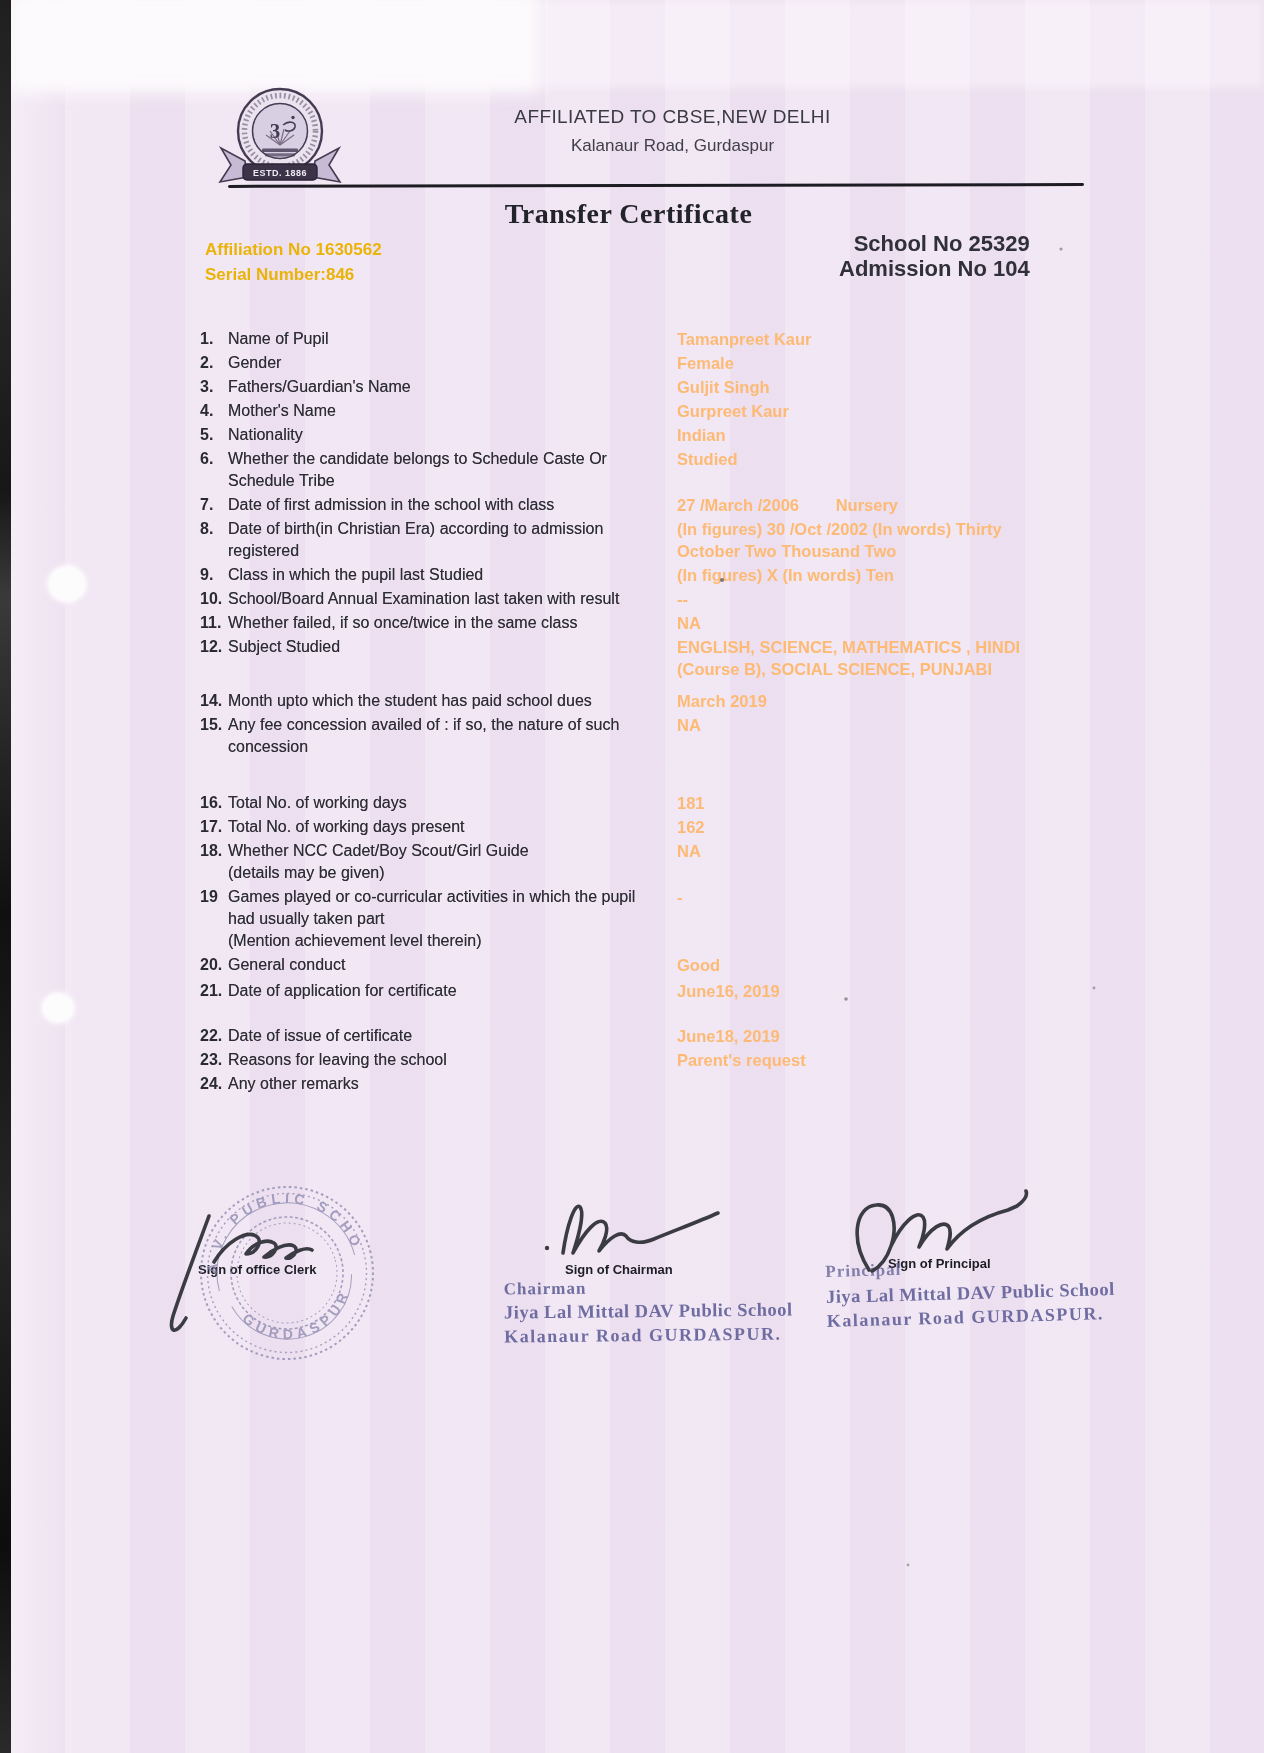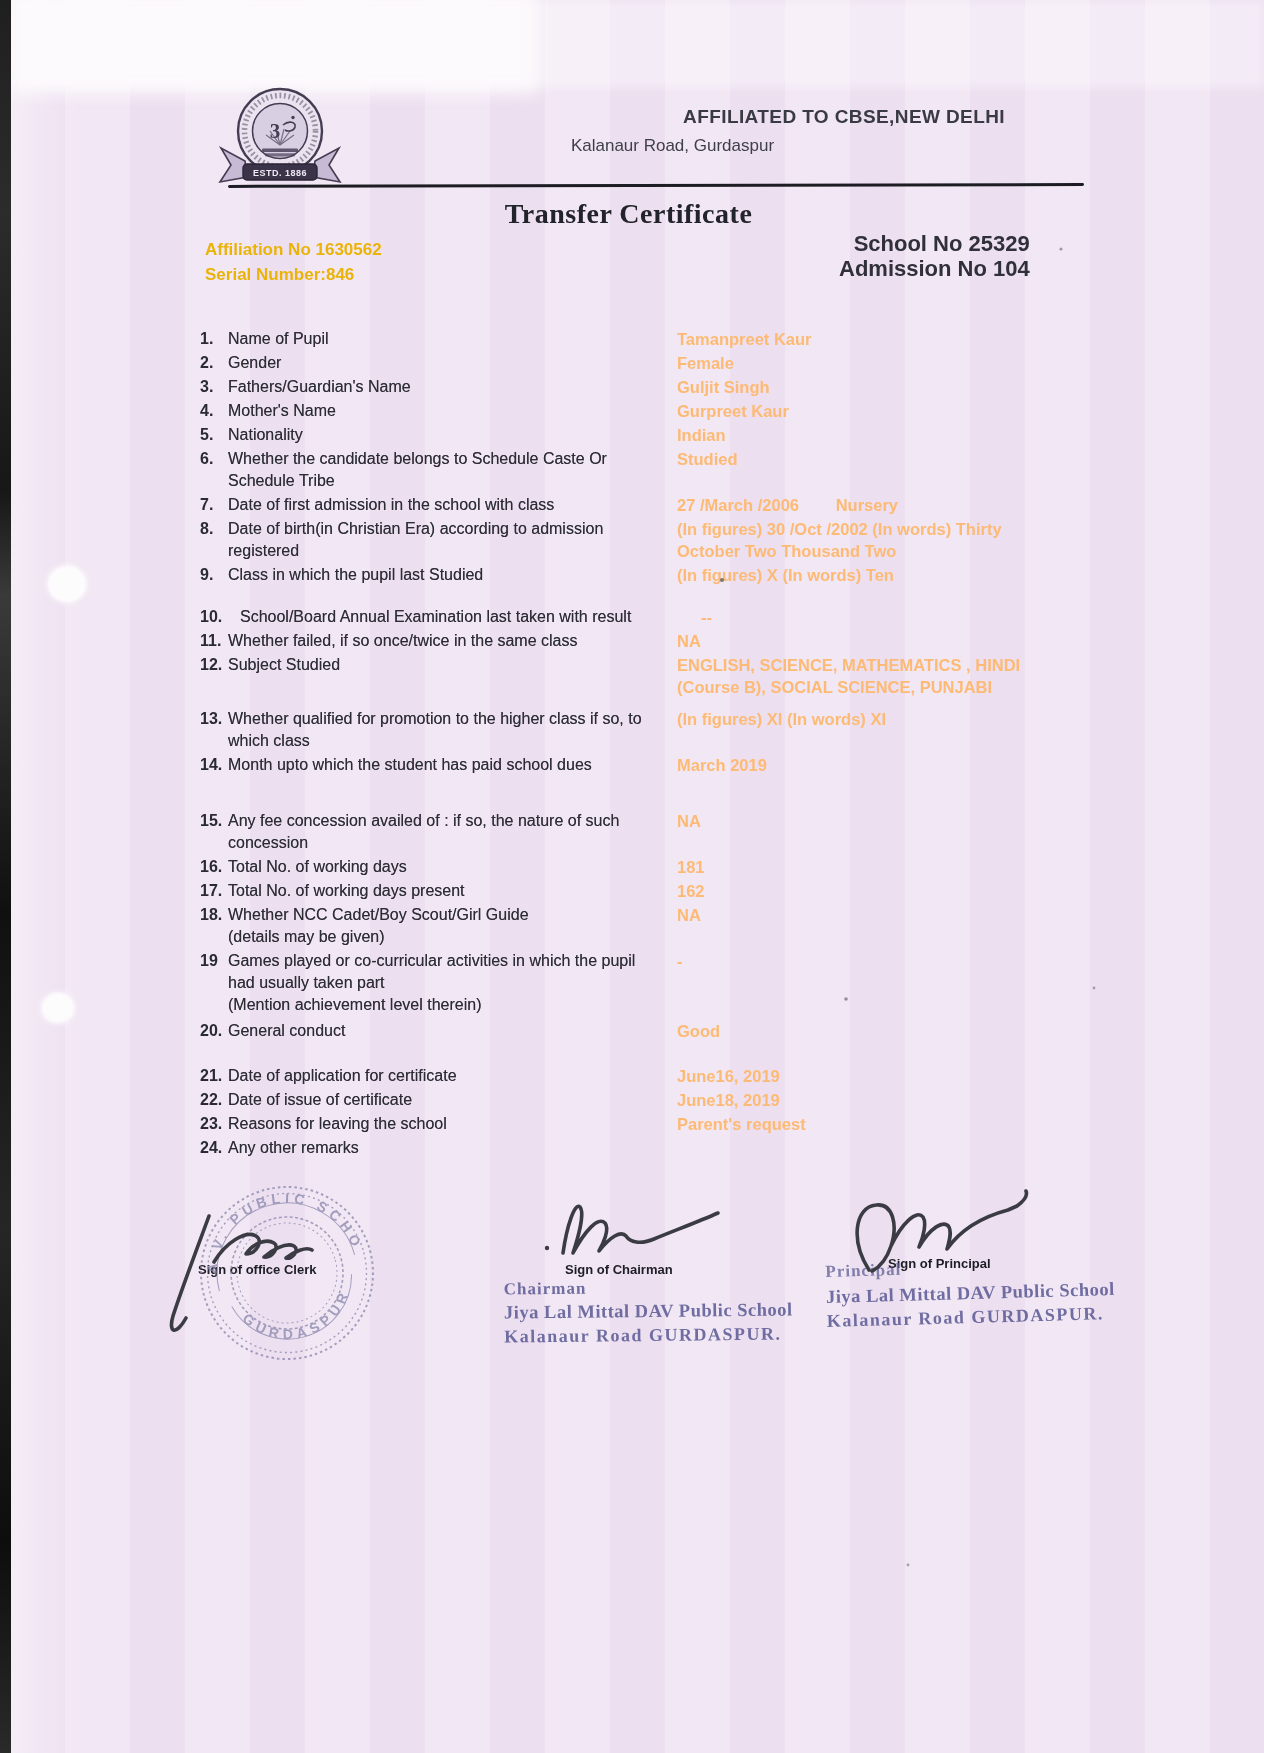--- a/index.html
+++ b/index.html
@@ -26,22 +26,22 @@
   }
   .white-band-top{
     position:absolute;left:10px;top:0;width:1254px;height:88px;
     background:rgba(255,255,255,.38);filter:blur(4px);
   }
   .hole{position:absolute;background:#fdfcfd;border-radius:50%;filter:blur(1.5px);box-shadow:0 0 6px rgba(255,255,255,.9);}
   .hole.h1{left:48px;top:566px;width:38px;height:36px;}
   .hole.h2{left:42px;top:993px;width:32px;height:30px;}
 
   .hdr-affiliated{
-    position:absolute;left:340px;top:106px;width:665px;text-align:right;
-    font-size:19px;letter-spacing:.4px;color:#3a3a44;font-weight:700;
+    position:absolute;left:340px;top:106px;width:665px;text-align:center;
+    font-size:19px;letter-spacing:.4px;color:#3a3a44;font-weight:400;
   }
   .hdr-address{
     position:absolute;left:340px;top:136px;width:665px;text-align:center;
     font-size:17px;color:#3f3f49;
   }
   .hdr-rule{
     position:absolute;left:228px;top:184px;width:856px;height:3px;
     background:#1c1c22;border-radius:2px;transform:rotate(-.12deg);
   }
   .doc-title{
@@ -50,21 +50,21 @@
     color:#23232b;letter-spacing:.5px;
   }
   .meta-left{position:absolute;left:205px;top:237px;color:#eab308;font-weight:700;font-size:17px;line-height:25px;}
   .meta-right{position:absolute;left:839px;top:231px;color:#30303a;font-weight:700;font-size:22px;line-height:25px;text-align:right;}
 
   .fields{position:absolute;left:200px;top:328px;width:900px;}
   .field-row{display:flex;align-items:flex-start;margin-bottom:2px;font-size:16px;line-height:22px;color:#2c2c35;}
   .field-row .num{flex:0 0 28px;font-weight:700;color:#2a2a33;}
   .field-row .label{flex:0 0 445px;white-space:pre-wrap;padding-right:4px;text-shadow:0 0 .35px rgba(40,40,50,.6);}
   .field-row .value{flex:1 1 auto;max-width:404px;white-space:pre-wrap;font-weight:700;color:#fdba74;font-size:16.5px;}
-  .fields .field-row:nth-child(10){margin-top:20px;gap:12px;}
+  .fields .field-row:nth-child(10){margin-top:2px;}
   .fields .field-row:nth-child(13){margin-top:10px;}
   .fields .field-row:nth-child(15){margin-top:34px;}
   .fields .field-row:nth-child(20){margin-top:4px;}
   .fields .field-row:nth-child(21){margin-top:23px;}
 
   .sig-label{position:absolute;font-size:13px;font-weight:700;color:#1d1d25;}
   .sig-label.clerk{left:198px;top:1262px;}
   .sig-label.chairman{left:565px;top:1262px;}
   .sig-label.principal{left:888px;top:1256px;}
 
@@ -162,26 +162,20 @@
     <div class="field-row">
       <span class="num">11.</span>
       <span class="label">Whether failed, if so once/twice in the same class</span>
       <span class="value">NA</span>
     </div>
     <div class="field-row">
       <span class="num">12.</span>
       <span class="label">Subject Studied</span>
       <span class="value">ENGLISH, SCIENCE, MATHEMATICS , HINDI
 (Course B), SOCIAL SCIENCE, PUNJABI</span>
-    </div>
-    <div class="field-row">
-      <span class="num">13.</span>
-      <span class="label">Whether qualified for promotion to the higher class if so, to
-which class</span>
-      <span class="value">(In figures) XI (In words) XI</span>
     </div>
     <div class="field-row">
       <span class="num">14.</span>
       <span class="label">Month upto which the student has paid school dues</span>
       <span class="value">March 2019</span>
     </div>
     <div class="field-row">
       <span class="num">15.</span>
       <span class="label">Any fee concession availed of : if so, the nature of such
 concession</span>

